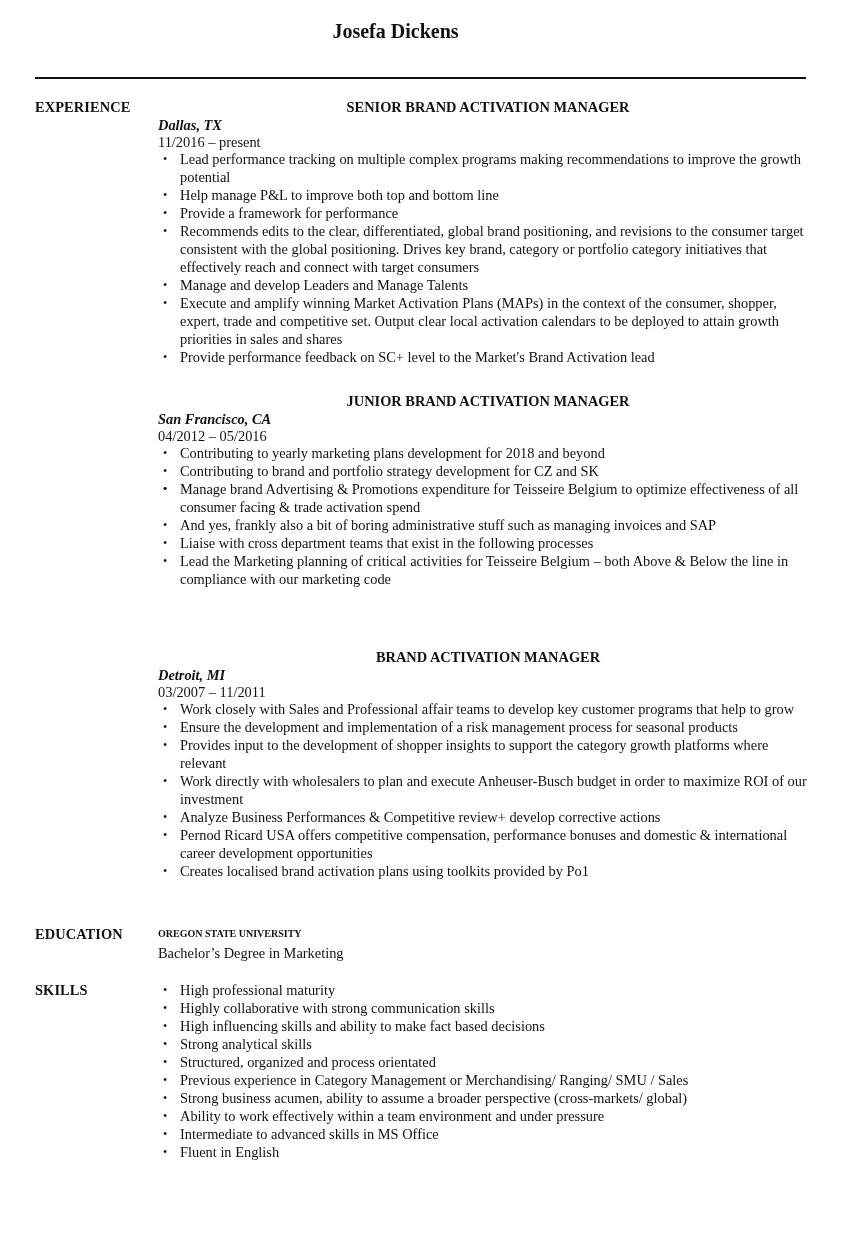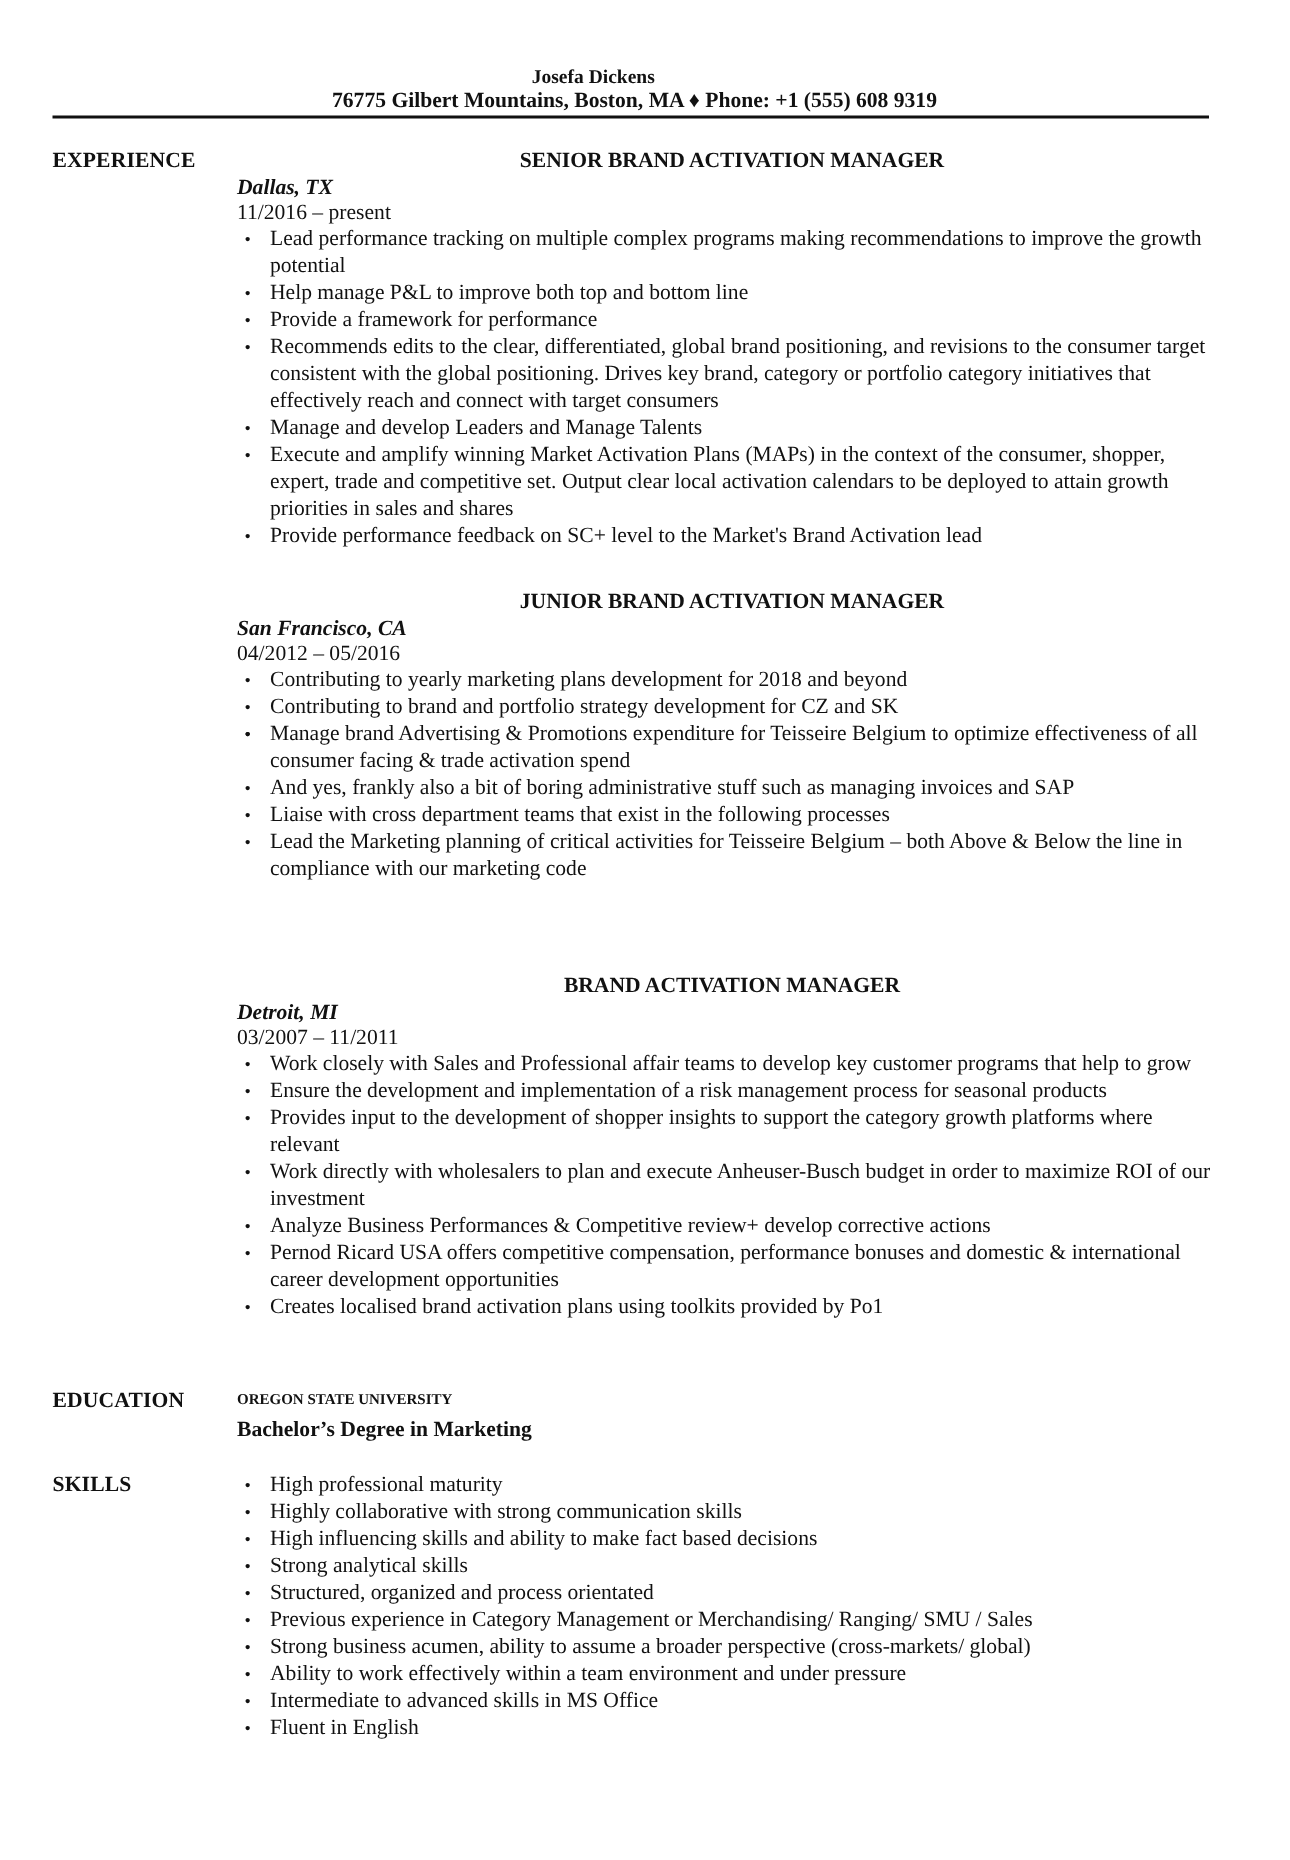--- a/index.html
+++ b/index.html
@@ -4,22 +4,22 @@
 <style>
   html, body { margin: 0; padding: 0; background: #ffffff; }
   body {
     width: 860px; height: 1240px; overflow: hidden;
     font-family: "Liberation Serif", "DejaVu Serif", serif;
     color: #111111;
     position: relative;
   }
   .page { position: absolute; left: 0; top: 0; width: 860px; height: 1240px; }
   .name {
-    position: absolute; left: 0; width: 791px; top: 39px;
-    text-align: center; font-weight: bold; font-size: 13px; line-height: 24px;
+    position: absolute; left: 0; width: 791px; top: 19px;
+    text-align: center; font-weight: bold; font-size: 20px; line-height: 24px;
   }
   .contact {
     position: absolute; left: 0; width: 846px; top: 58px;
     text-align: center; font-weight: bold; font-size: 14.4px; line-height: 18px;
   }
   .rule {
     position: absolute; left: 35px; width: 771px; top: 77px; height: 2px; background: #111;
   }
   .section { position: absolute; left: 0; width: 860px; }
   .section-label {
@@ -31,28 +31,27 @@
   .job-loc { font-weight: bold; font-size: 14.4px; line-height: 18px; font-style: italic; }
   .job-date { font-size: 14.4px; line-height: 16px; }
   ul.bullets { margin: 0; padding: 0; list-style: none; }
   ul.bullets li {
     position: relative; padding-left: 22px; font-size: 14.4px; line-height: 18px;
   }
   ul.bullets li .dot {
     position: absolute; left: 5px; top: 0; font-size: 12px;
   }
   .edu-school { font-weight: bold; font-size: 10px; line-height: 18px; }
-  .edu-degree { font-weight: bold; font-size: 14.4px; line-height: 20px; }
+  .edu-degree { font-weight: normal; font-size: 14.4px; line-height: 20px; }
 </style>
 </head>
 <body>
 
 <div class="page">
   <div class="name">Josefa Dickens</div>
-  <div class="contact">76775 Gilbert Mountains, Boston, MA ♦ Phone: +1 (555) 608 9319</div>
   <div class="rule"></div>
 
   <div class="section" style="top:98px;">
     <div class="section-label">EXPERIENCE</div>
     <div class="section-body">
 
       <div class="job">
         <div class="job-title">SENIOR BRAND ACTIVATION MANAGER</div>
         <div class="job-loc">Dallas, TX</div>
         <div class="job-date">11/2016 – present</div>

